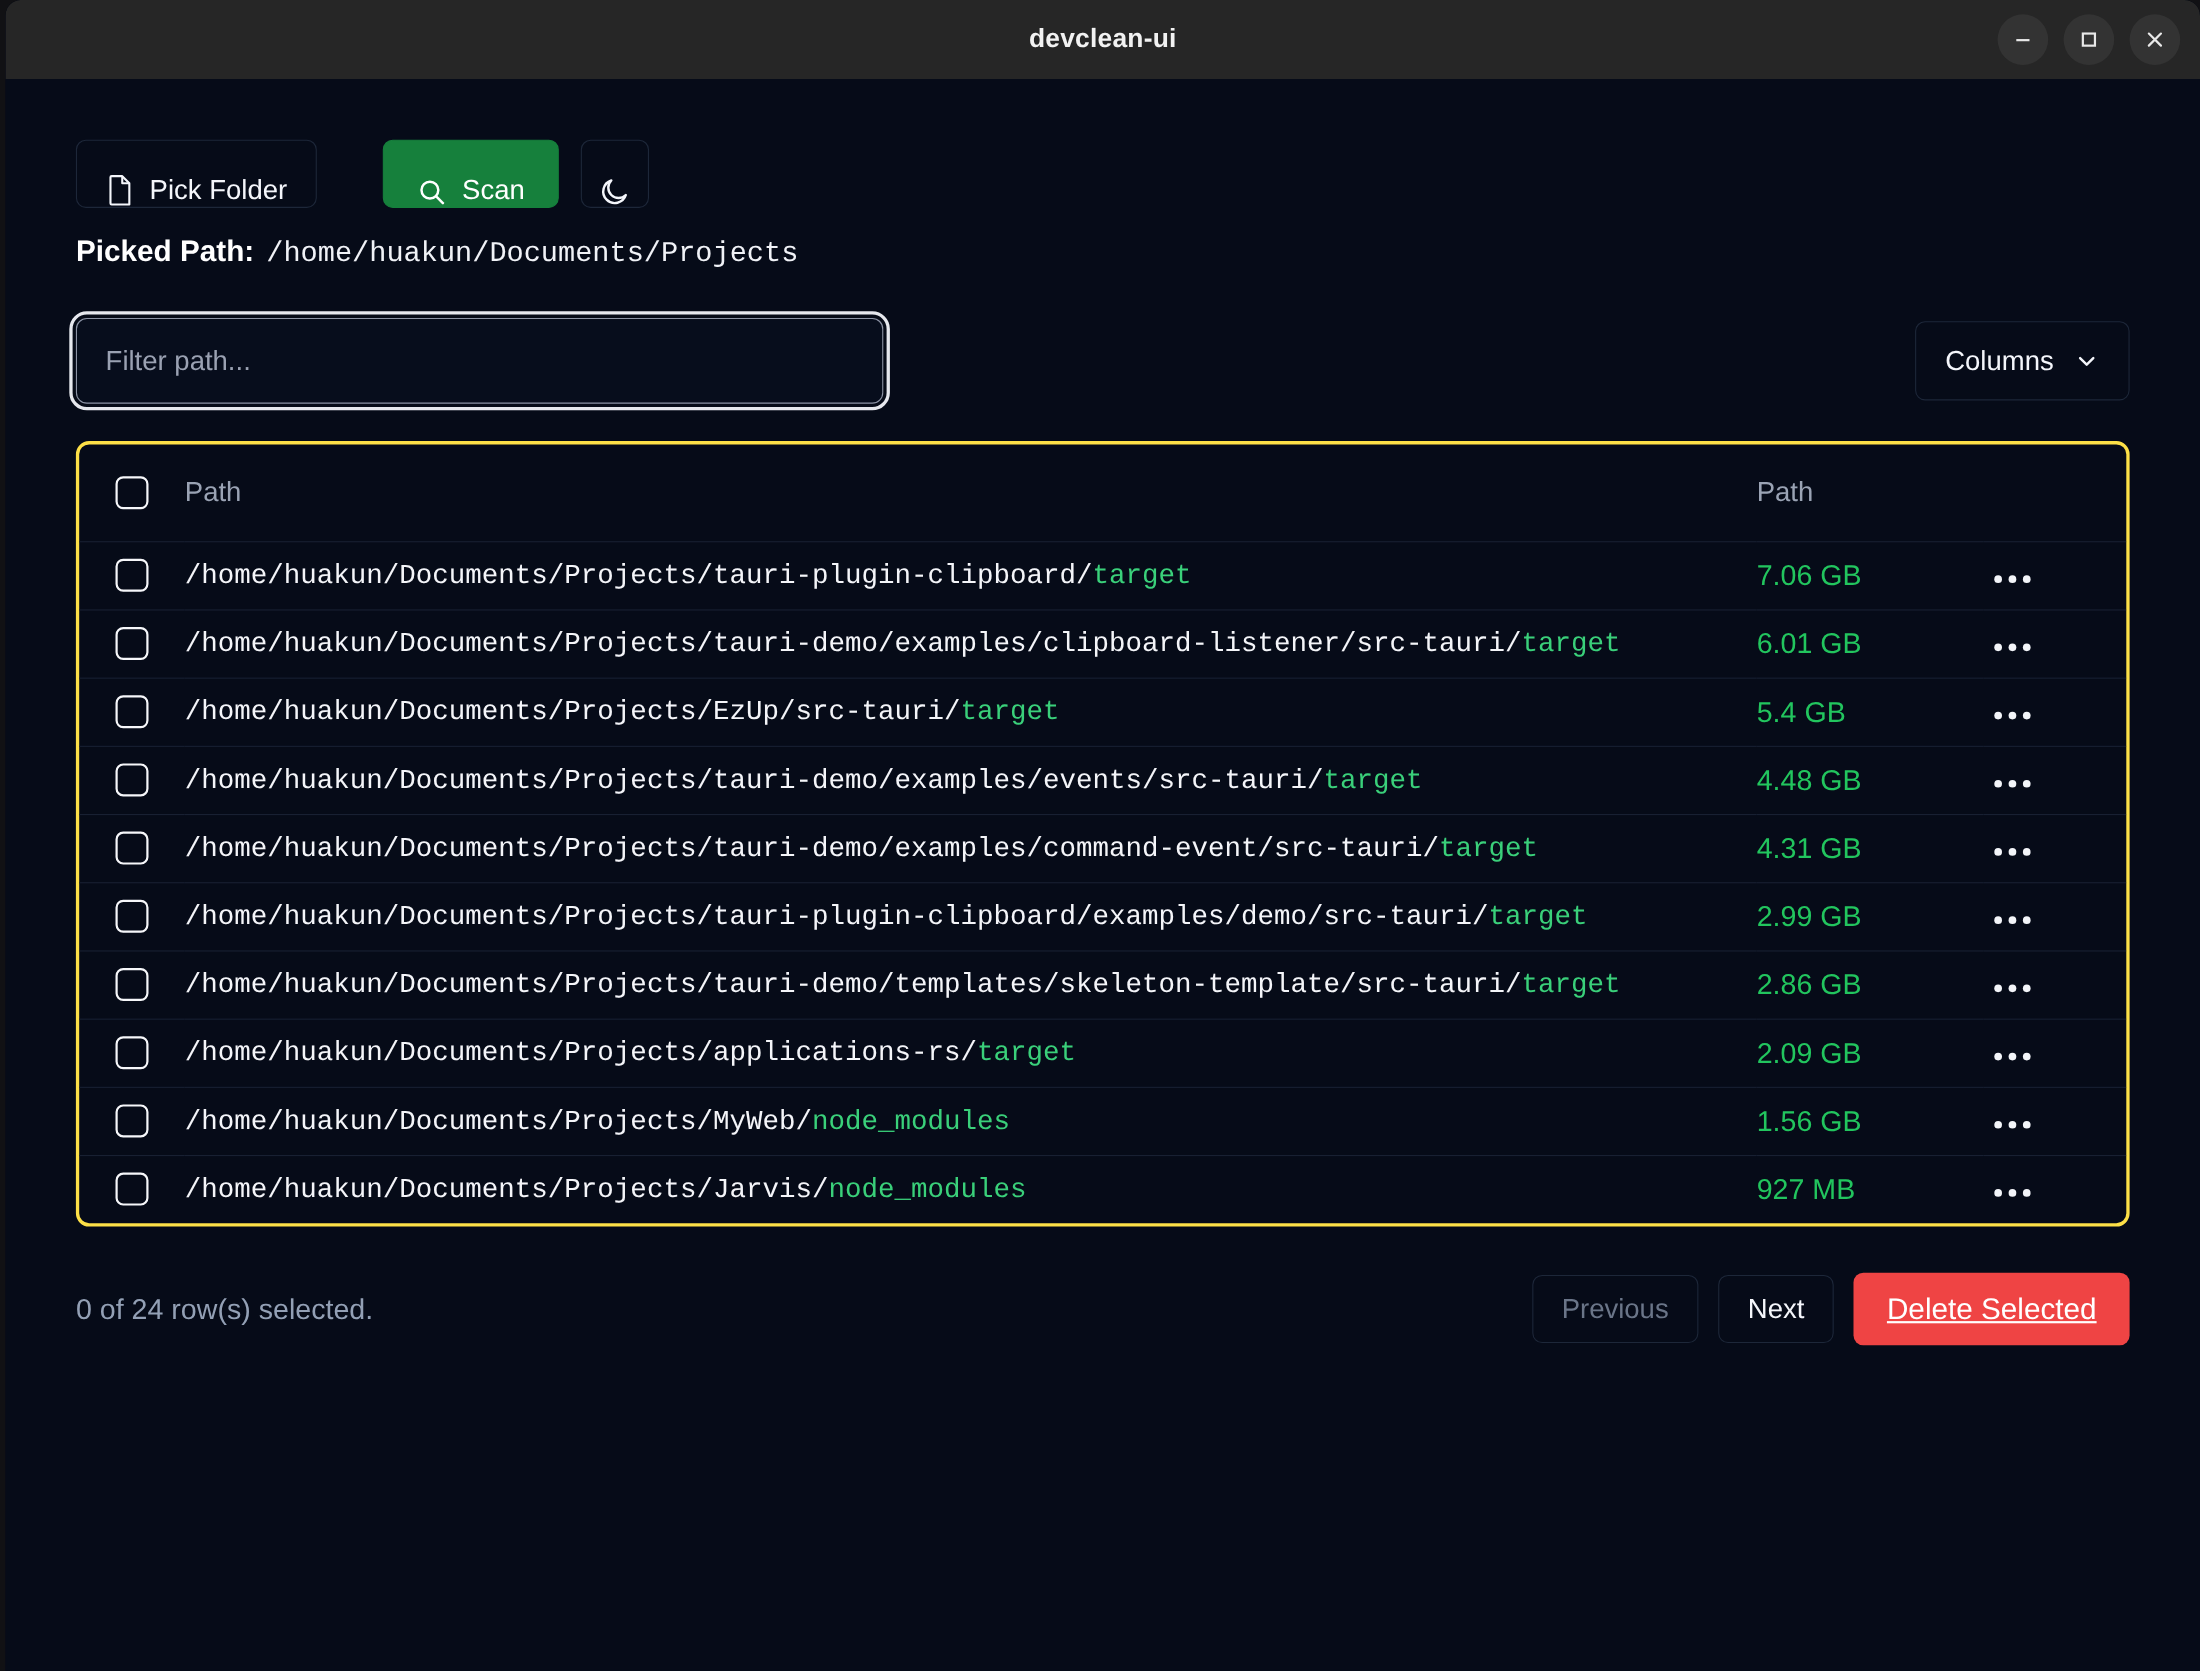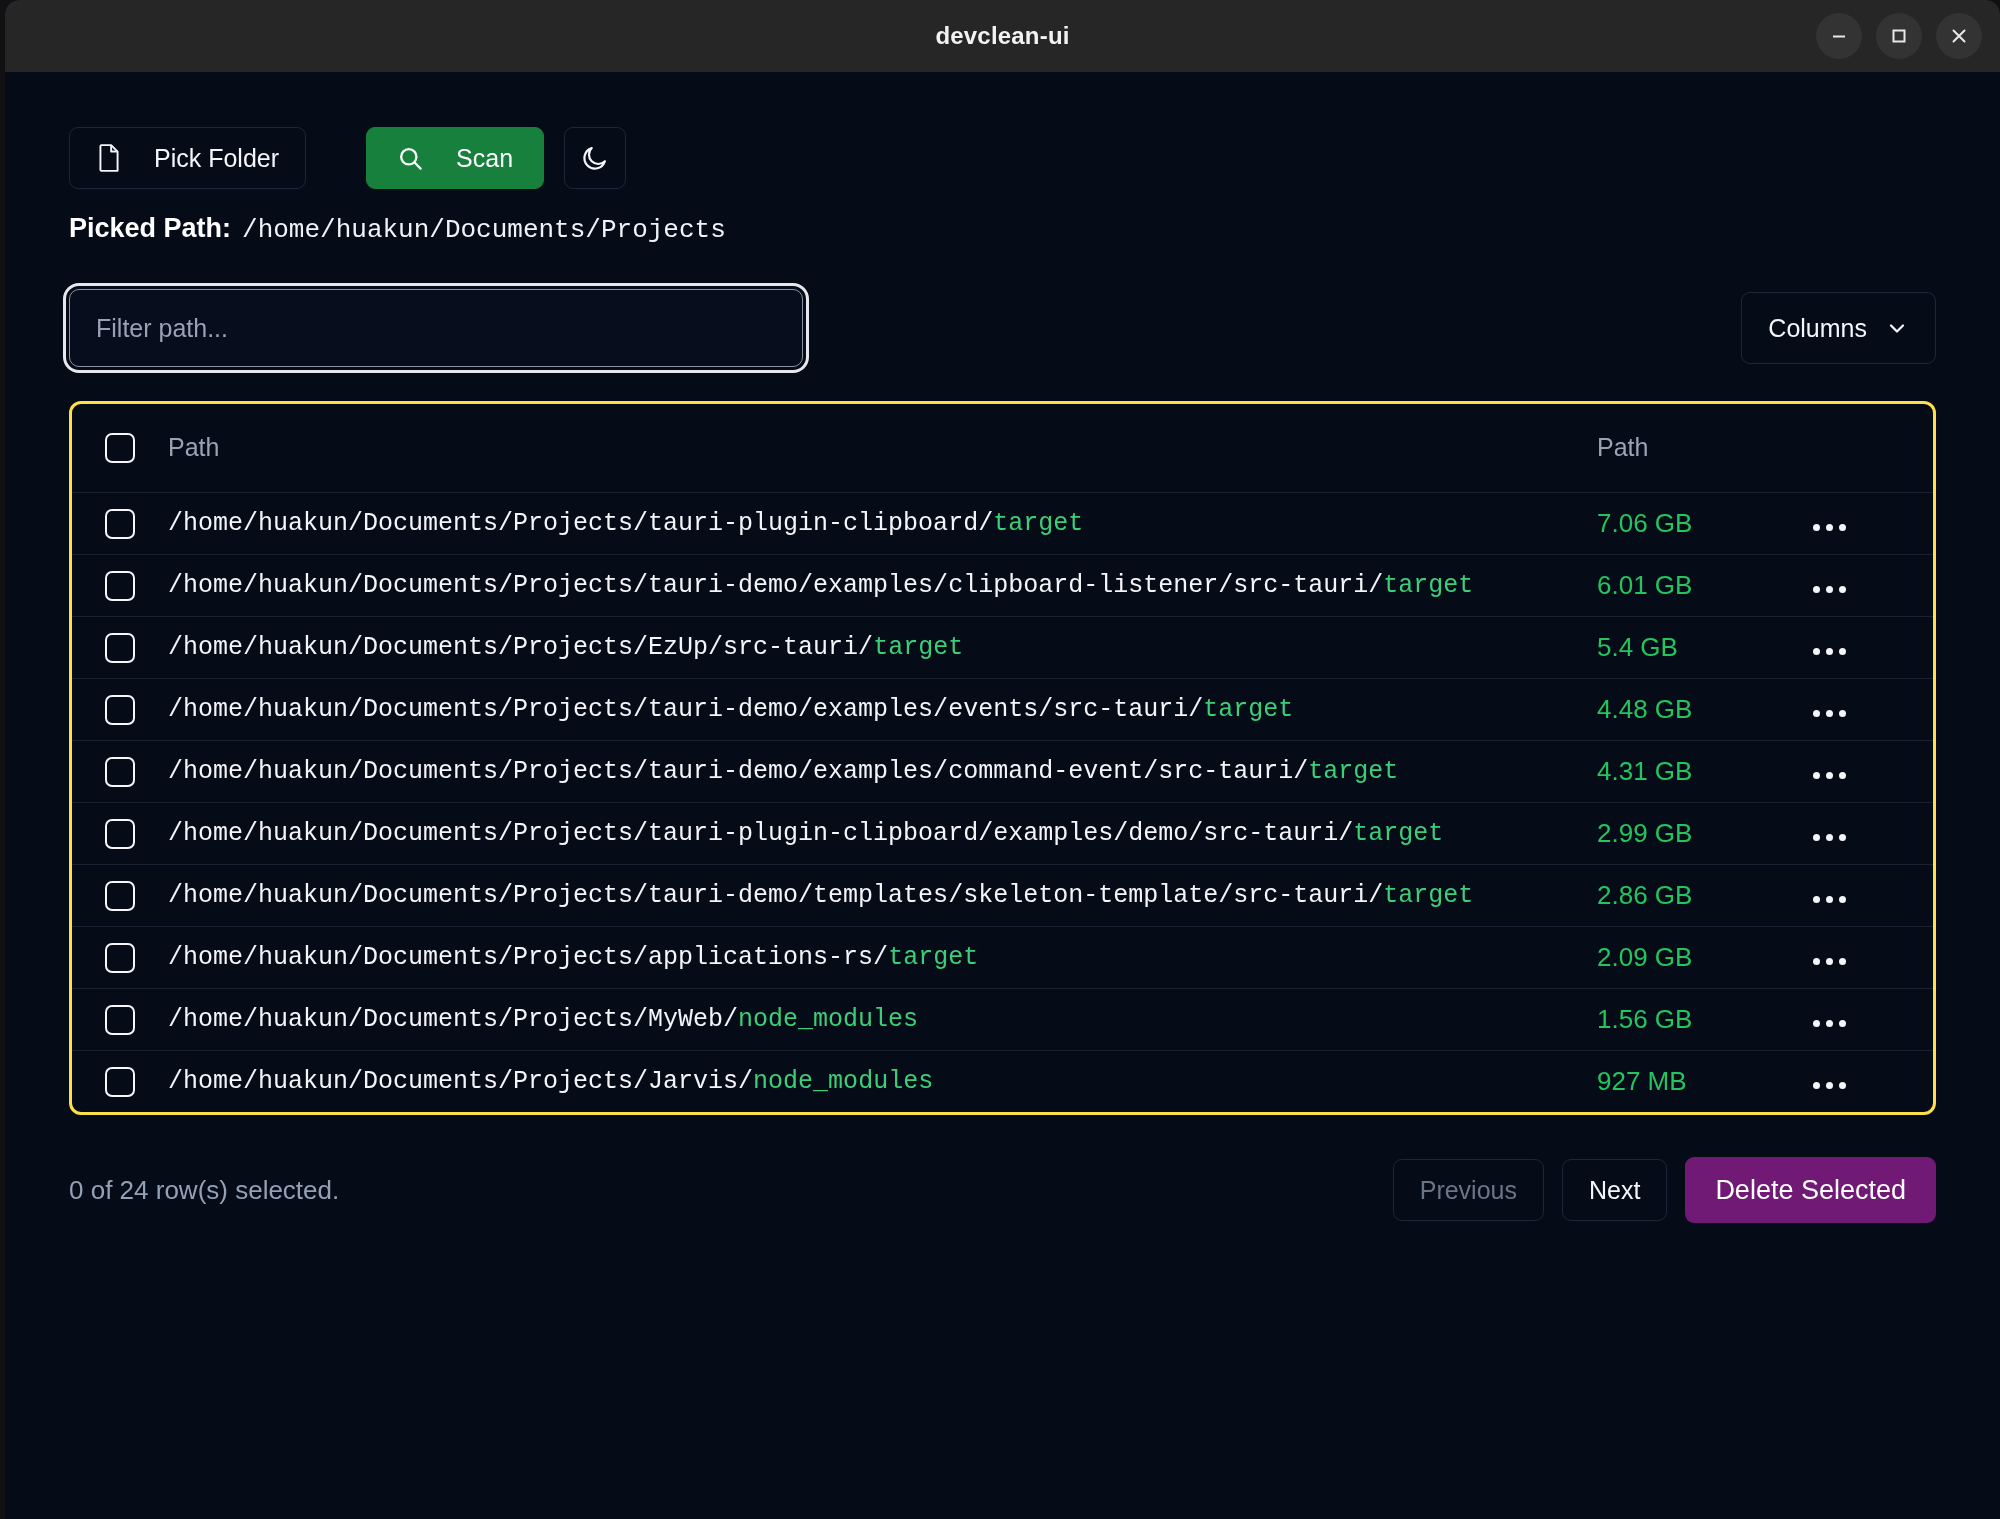--- a/index.html
+++ b/index.html
@@ -67,23 +67,23 @@
     background: #060b18;
     padding: 55px 64px 0 64px;
     position: relative;
   }
 
   .toolbar { display: flex; align-items: center; gap: 20px; }
   .btn {
     height: 62px;
     border-radius: 9px;
     display: inline-flex;
-    align-items: center;
+    align-items: flex-end;
     justify-content: center;
-    gap: 32px;
+    gap: 14px;
     font-size: 25px;
     color: #f4f6fb;
     background: transparent;
     border: 1px solid #1d2739;
     padding: 0 26px;
     cursor: pointer;
     white-space: nowrap;
   }
   .btn-primary {
     background: #16803c;
@@ -437,19 +437,19 @@
               </tr>
             </tbody>
         </table>
       </div>
 
       <div class="footer">
         <div class="sel-text">0 of 24 row(s) selected.</div>
         <div class="foot-actions">
           <button class="btn-pager disabled">Previous</button>
           <button class="btn-pager">Next</button>
-          <button class="btn-danger" style="background: #701a75;">Delete Selected</button>
+          <button class="btn-danger" style="background: #ef4444; text-decoration: underline;">Delete Selected</button>
         </div>
       </div>
 
     </div>
   </div>
 </div>
 
 </body></html>

